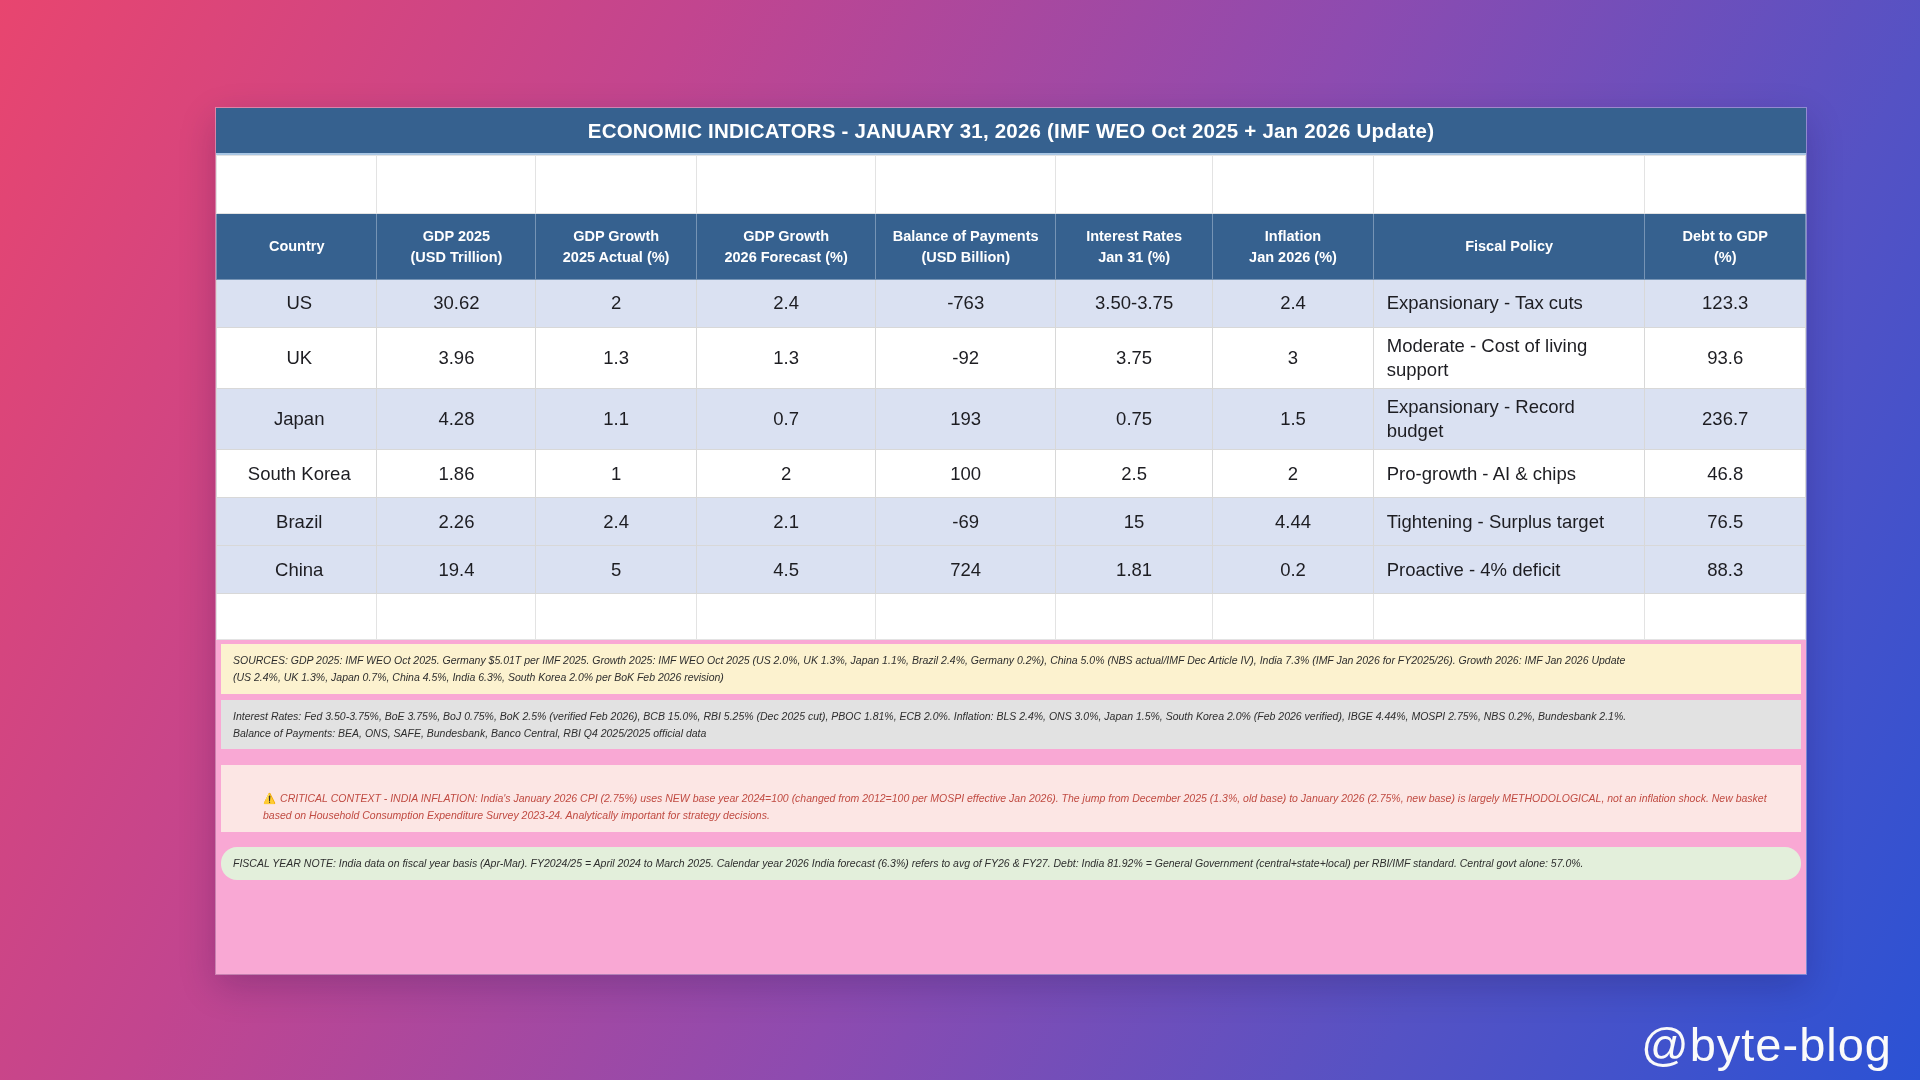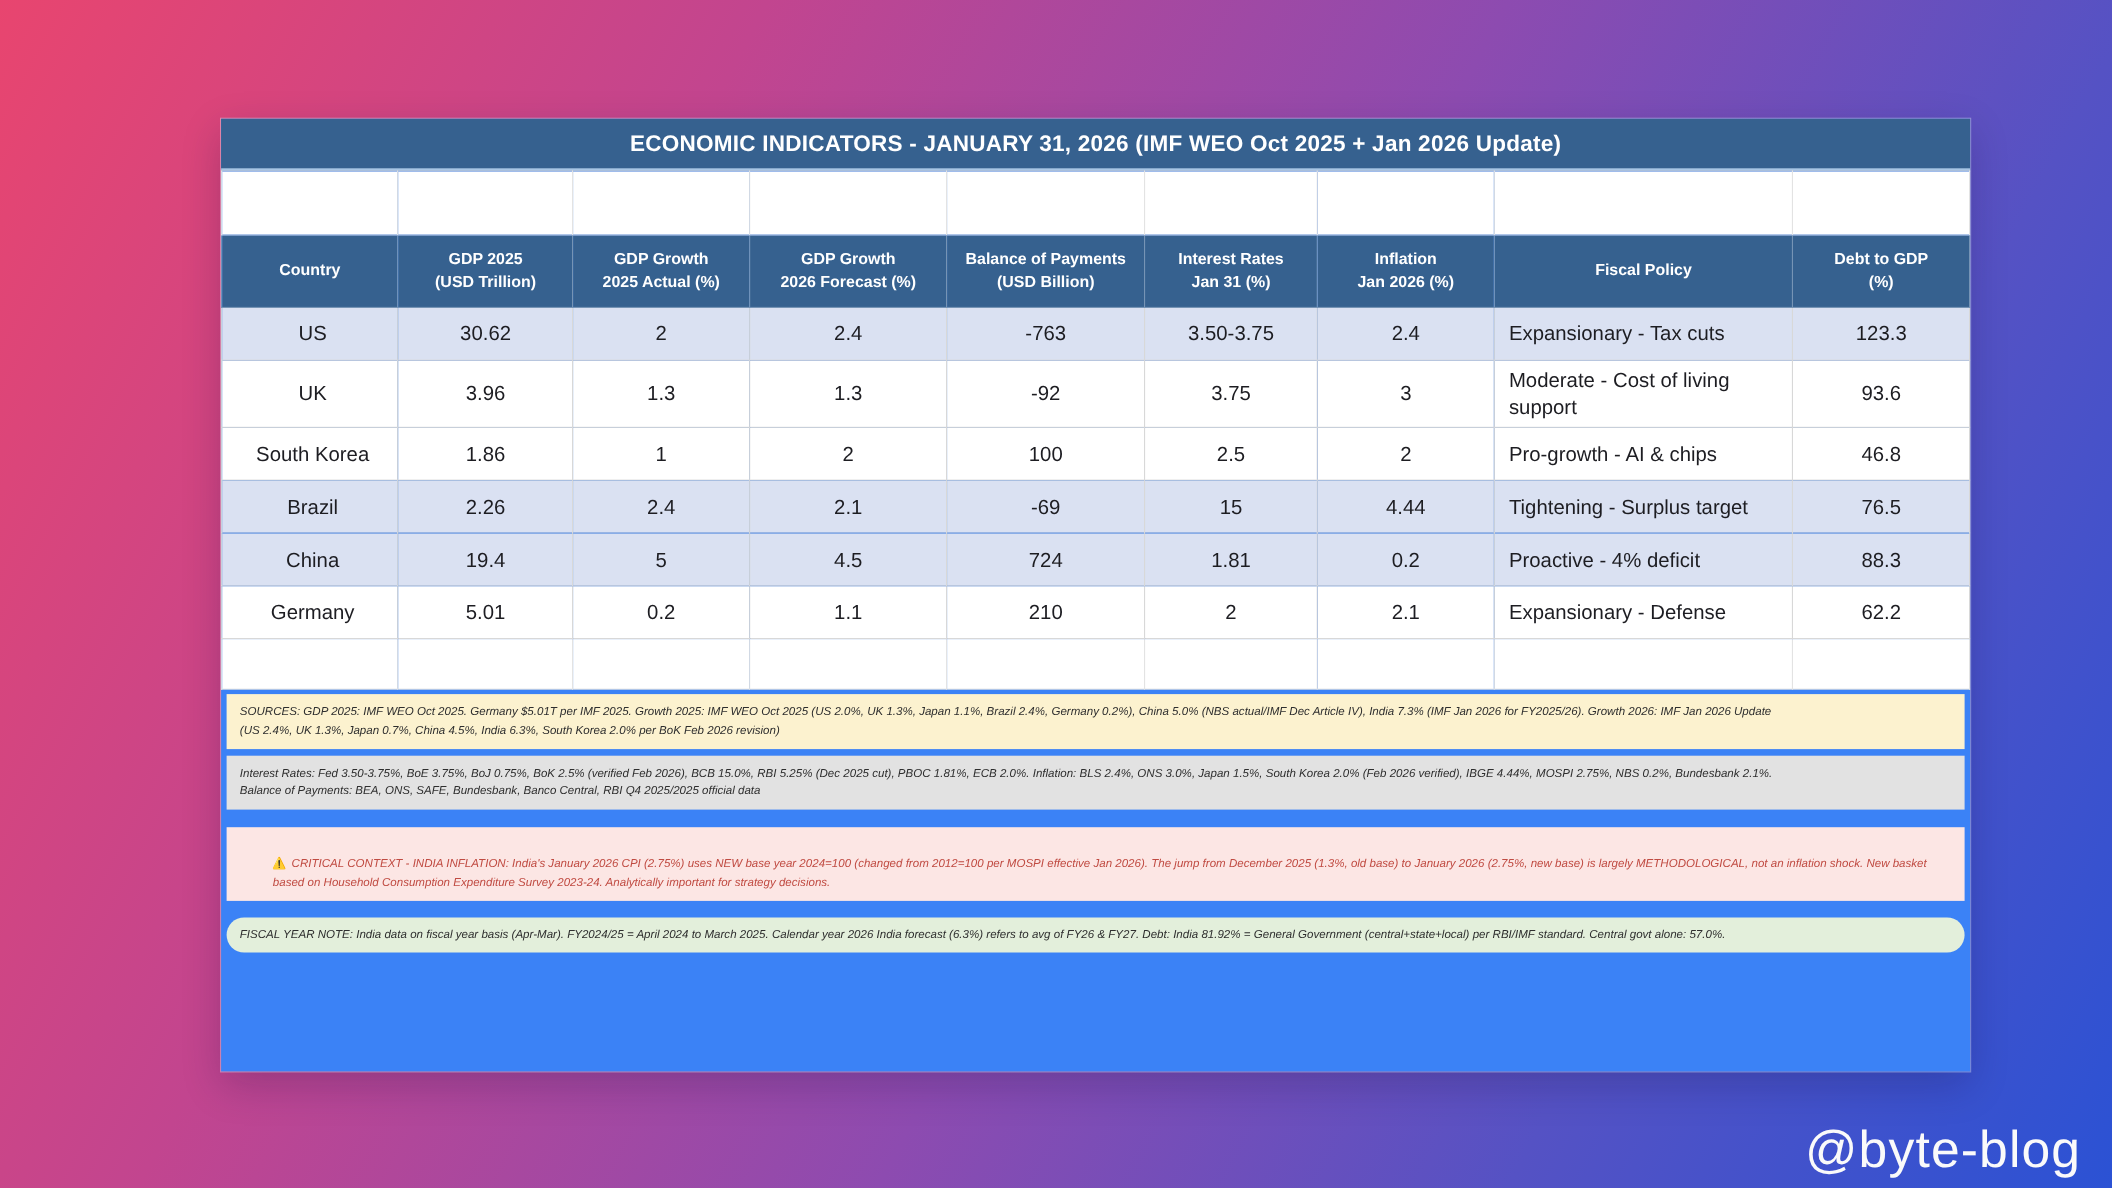--- a/index.html
+++ b/index.html
@@ -4,23 +4,23 @@
 <style>
   * { margin: 0; padding: 0; box-sizing: border-box; }
   html, body { width: 1920px; height: 1080px; overflow: hidden; }
   body {
     font-family: "Liberation Sans", sans-serif;
     background: linear-gradient(118deg, #e8456f 0%, #c2458f 28%, #8d4bb0 55%, #5552c4 78%, #2b52d4 100%);
     position: relative;
   }
   .card {
     position: absolute;
-    left: 201px; top: 108px;
+    left: 216px; top: 108px;
     width: 1590px; height: 866px;
-    background: #3b82f6;
+    background: #f9a8d4;
     box-shadow: 0 0 0 1px rgba(255,255,255,0.35), 0 12px 34px rgba(20,10,60,0.22);
   }
   .title-bar {
     height: 47px;
     background: #36618f;
     color: #ffffff;
     font-weight: bold;
     font-size: 20.5px;
     letter-spacing: 0.2px;
     display: flex; align-items: center; justify-content: center;
@@ -145,20 +145,31 @@
       <td class="c-country">UK</td>
       <td>3.96</td>
       <td>1.3</td>
       <td>1.3</td>
       <td>-92</td>
       <td>3.75</td>
       <td>3</td>
       <td class="c-fiscal">Moderate - Cost of living support</td>
       <td>93.6</td>
     </tr>
+        <tr class="data-row striped">
+      <td class="c-country">Japan</td>
+      <td>4.28</td>
+      <td>1.1</td>
+      <td>0.7</td>
+      <td>193</td>
+      <td>0.75</td>
+      <td>1.5</td>
+      <td class="c-fiscal">Expansionary - Record budget</td>
+      <td>236.7</td>
+    </tr>
         <tr class="data-row">
       <td class="c-country">South Korea</td>
       <td>1.86</td>
       <td>1</td>
       <td>2</td>
       <td>100</td>
       <td>2.5</td>
       <td>2</td>
       <td class="c-fiscal">Pro-growth - AI &amp; chips</td>
       <td>46.8</td>
@@ -178,31 +189,20 @@
       <td class="c-country">China</td>
       <td>19.4</td>
       <td>5</td>
       <td>4.5</td>
       <td>724</td>
       <td>1.81</td>
       <td>0.2</td>
       <td class="c-fiscal">Proactive - 4% deficit</td>
       <td>88.3</td>
     </tr>
-        <tr class="data-row">
-      <td class="c-country">Germany</td>
-      <td>5.01</td>
-      <td>0.2</td>
-      <td>1.1</td>
-      <td>210</td>
-      <td>2</td>
-      <td>2.1</td>
-      <td class="c-fiscal">Expansionary - Defense</td>
-      <td>62.2</td>
-    </tr>
       </tbody>
     <tbody>
       <tr class="spacer-bottom">
         <td></td>
           <td></td>
         <td></td>
           <td></td>
         <td></td>
           <td></td>
         <td></td>

